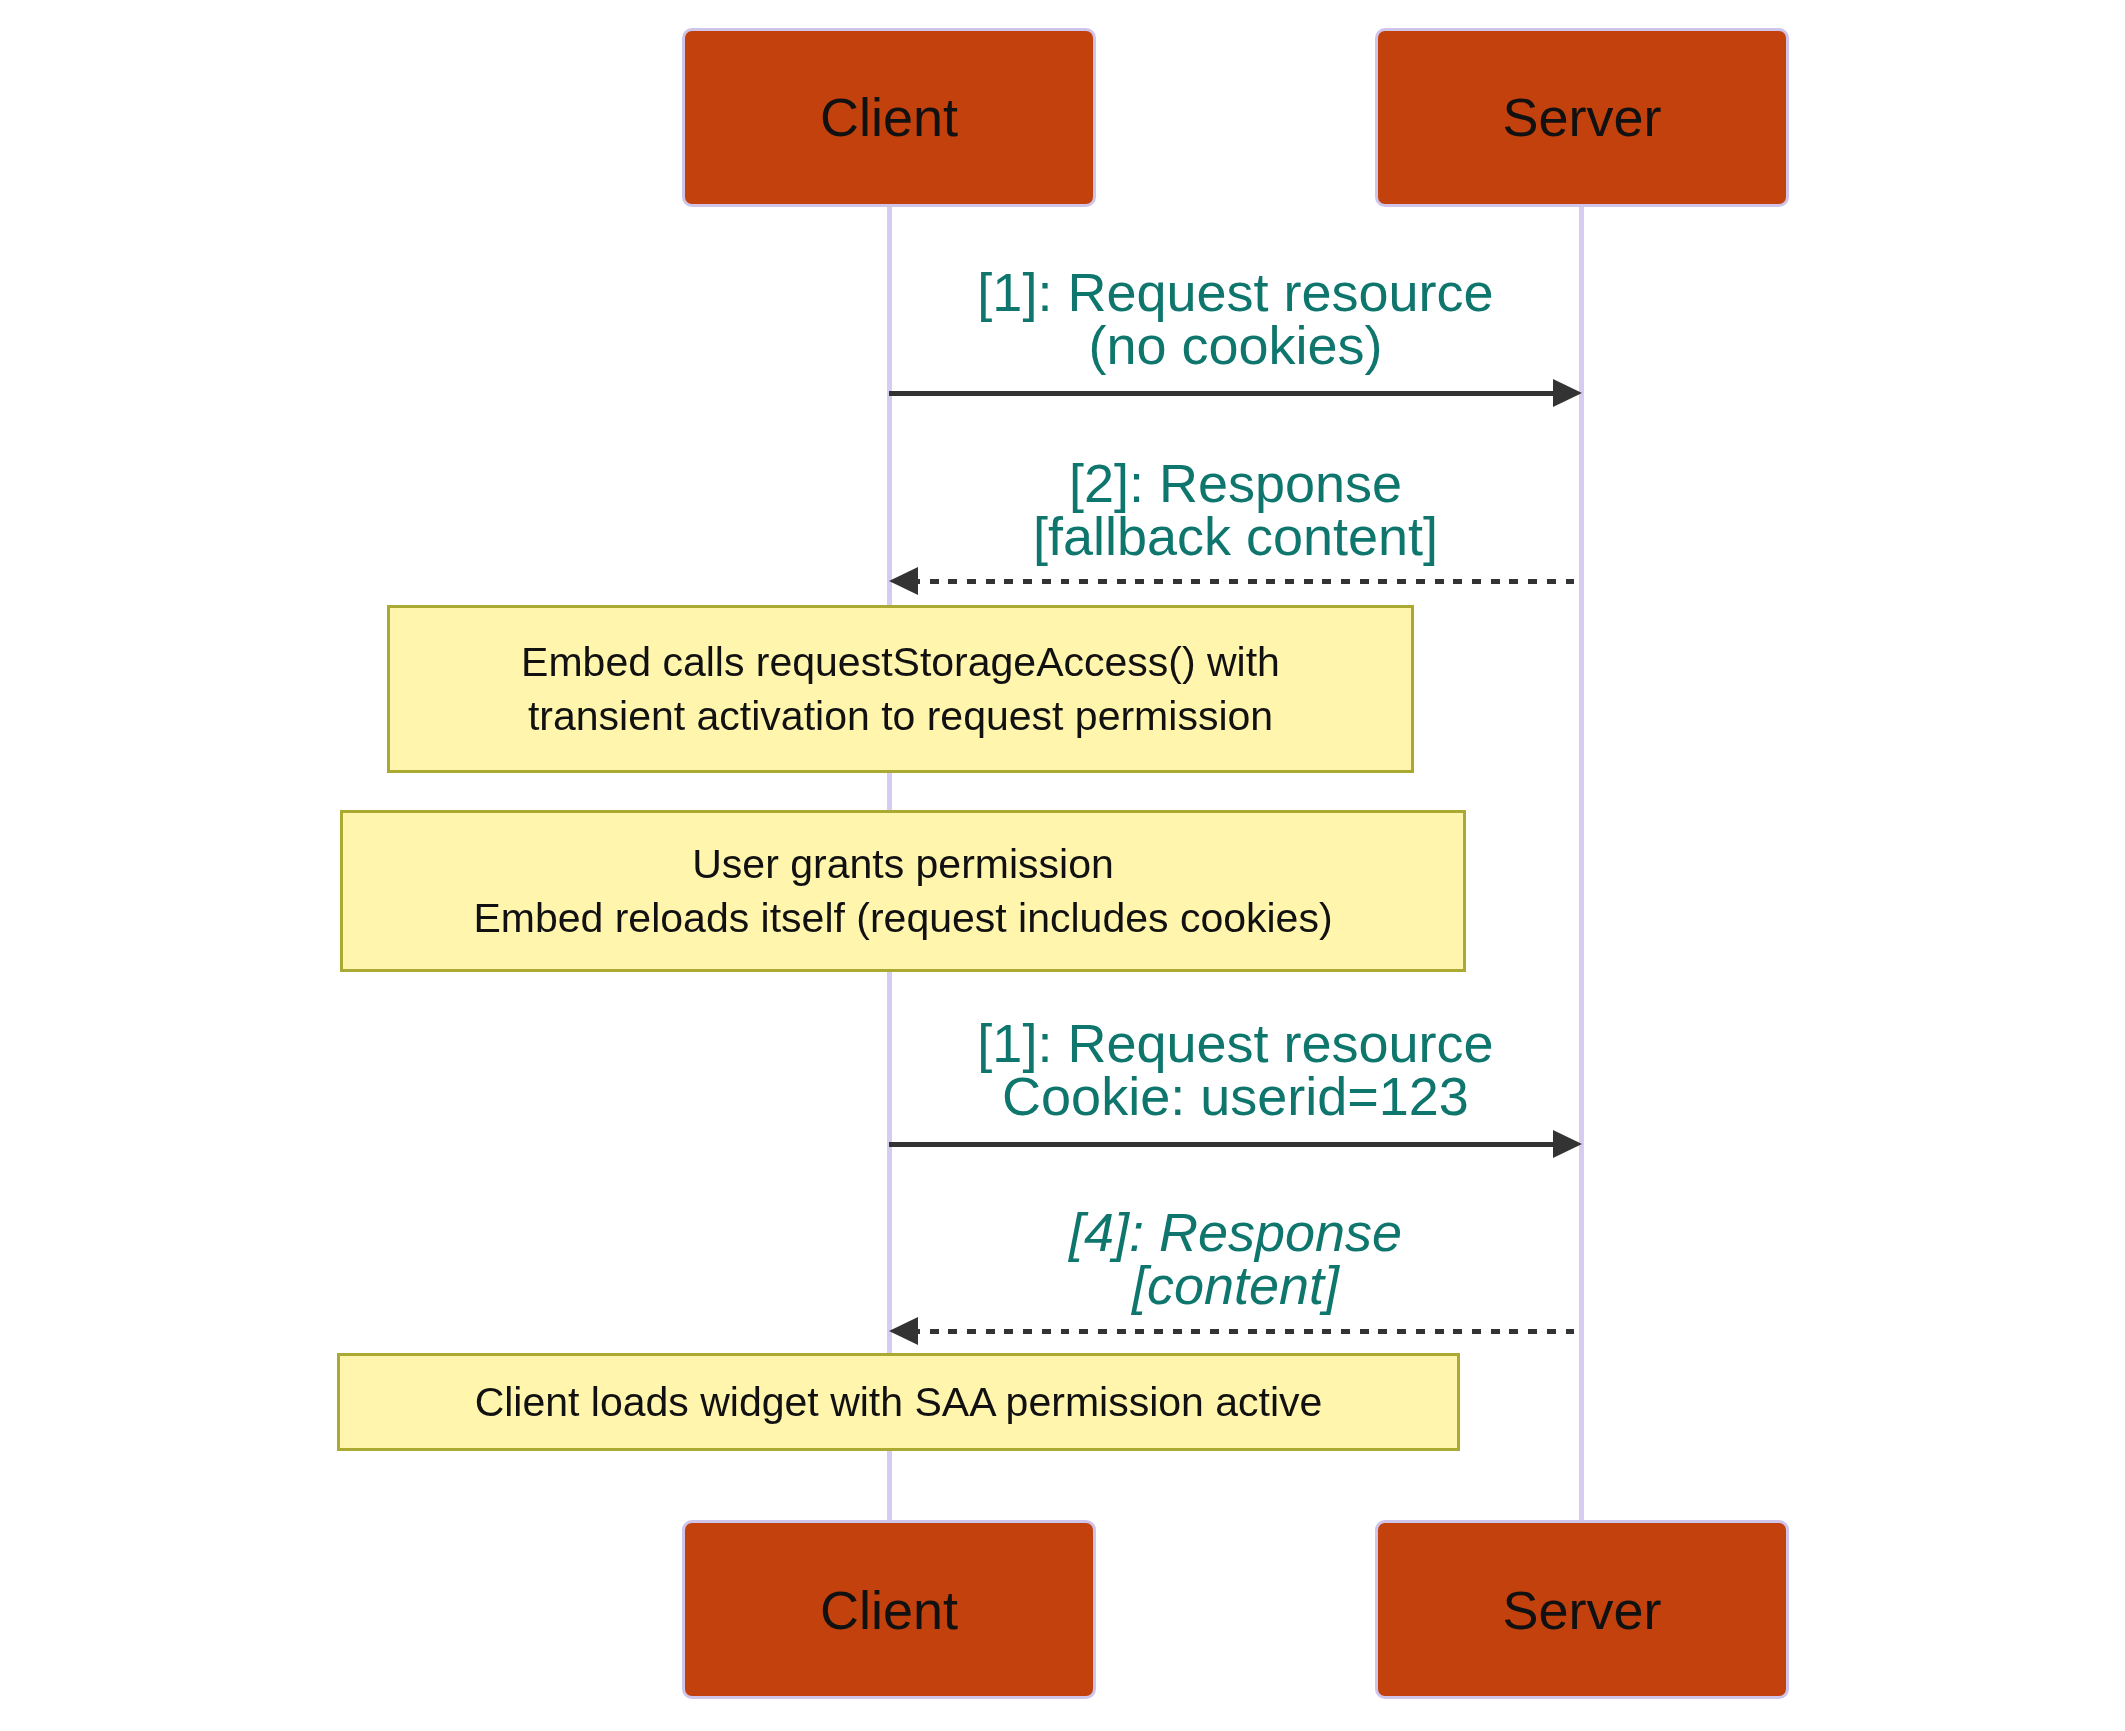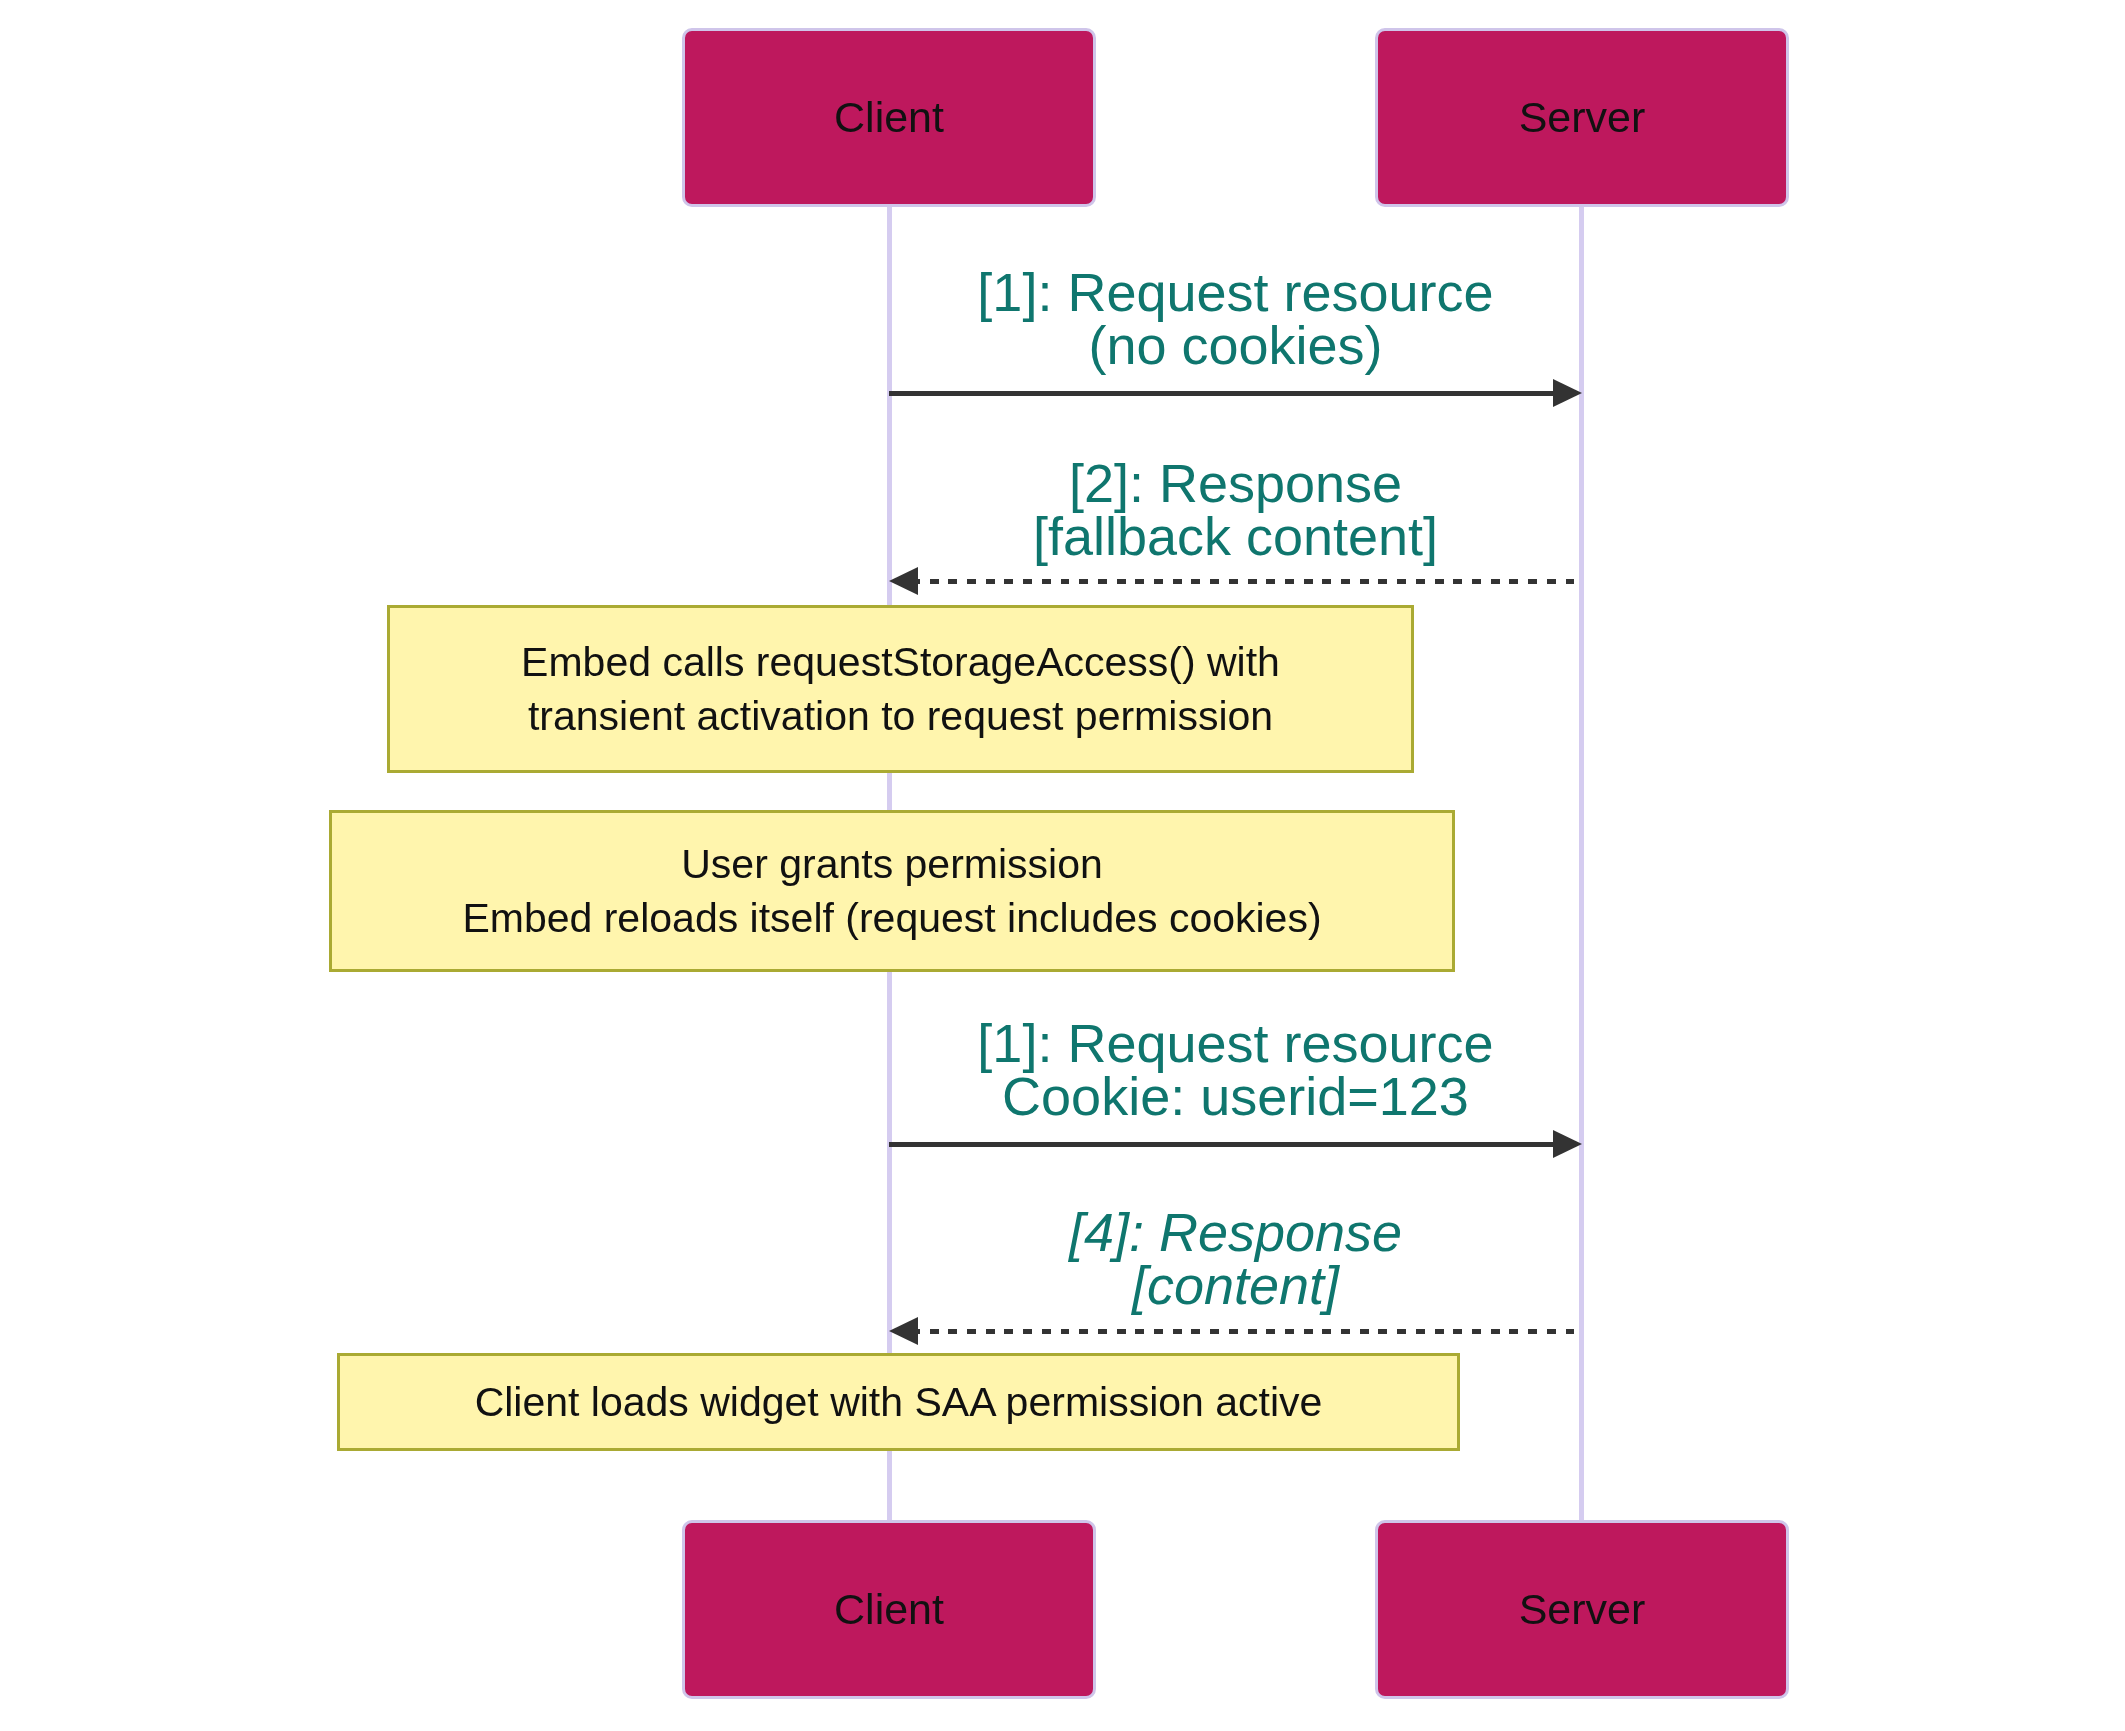--- a/index.html
+++ b/index.html
@@ -22,28 +22,28 @@
     z-index: 1;
   }
   .lifeline.client { left: 887px; }
   .lifeline.server { left: 1579px; }
 
   
   .actor {
     position: absolute;
     width: 414px;
     height: 179px;
-    background: #be185d;
+    background: #c2410c;
     border: 3px solid #cfc5ea;
     border-radius: 9.9px;
     box-sizing: border-box;
     display: flex;
     align-items: center;
     justify-content: center;
-    font-size: 43px;
+    font-size: 54px;
     color: #111111;
     z-index: 3;
   }
   .actor.top { top: 27.6px; }
   .actor.bottom { top: 1520px; }
   .actor.client-col { left: 682px; }
   .actor.server-col { left: 1375px; }
 
   
   .msg-label {
@@ -93,21 +93,21 @@
     flex-direction: column;
     align-items: center;
     justify-content: center;
     text-align: center;
     font-size: 41px;
     line-height: 54px;
     color: #111111;
     z-index: 4;
   }
   .note.n1 { left: 387px;  top: 605px;  width: 1027px; height: 168px; }
-  .note.n2 { left: 329px;  top: 810px;  width: 1126px; height: 162px; }
+  .note.n2 { left: 340px;  top: 810px;  width: 1126px; height: 162px; }
   .note.n3 { left: 337px;  top: 1353px; width: 1123px; height: 98px; }
 </style>
 </head>
 <body>
 
 <div class="stage">
 
   <div class="lifeline client"></div>
   <div class="lifeline server"></div>
 

